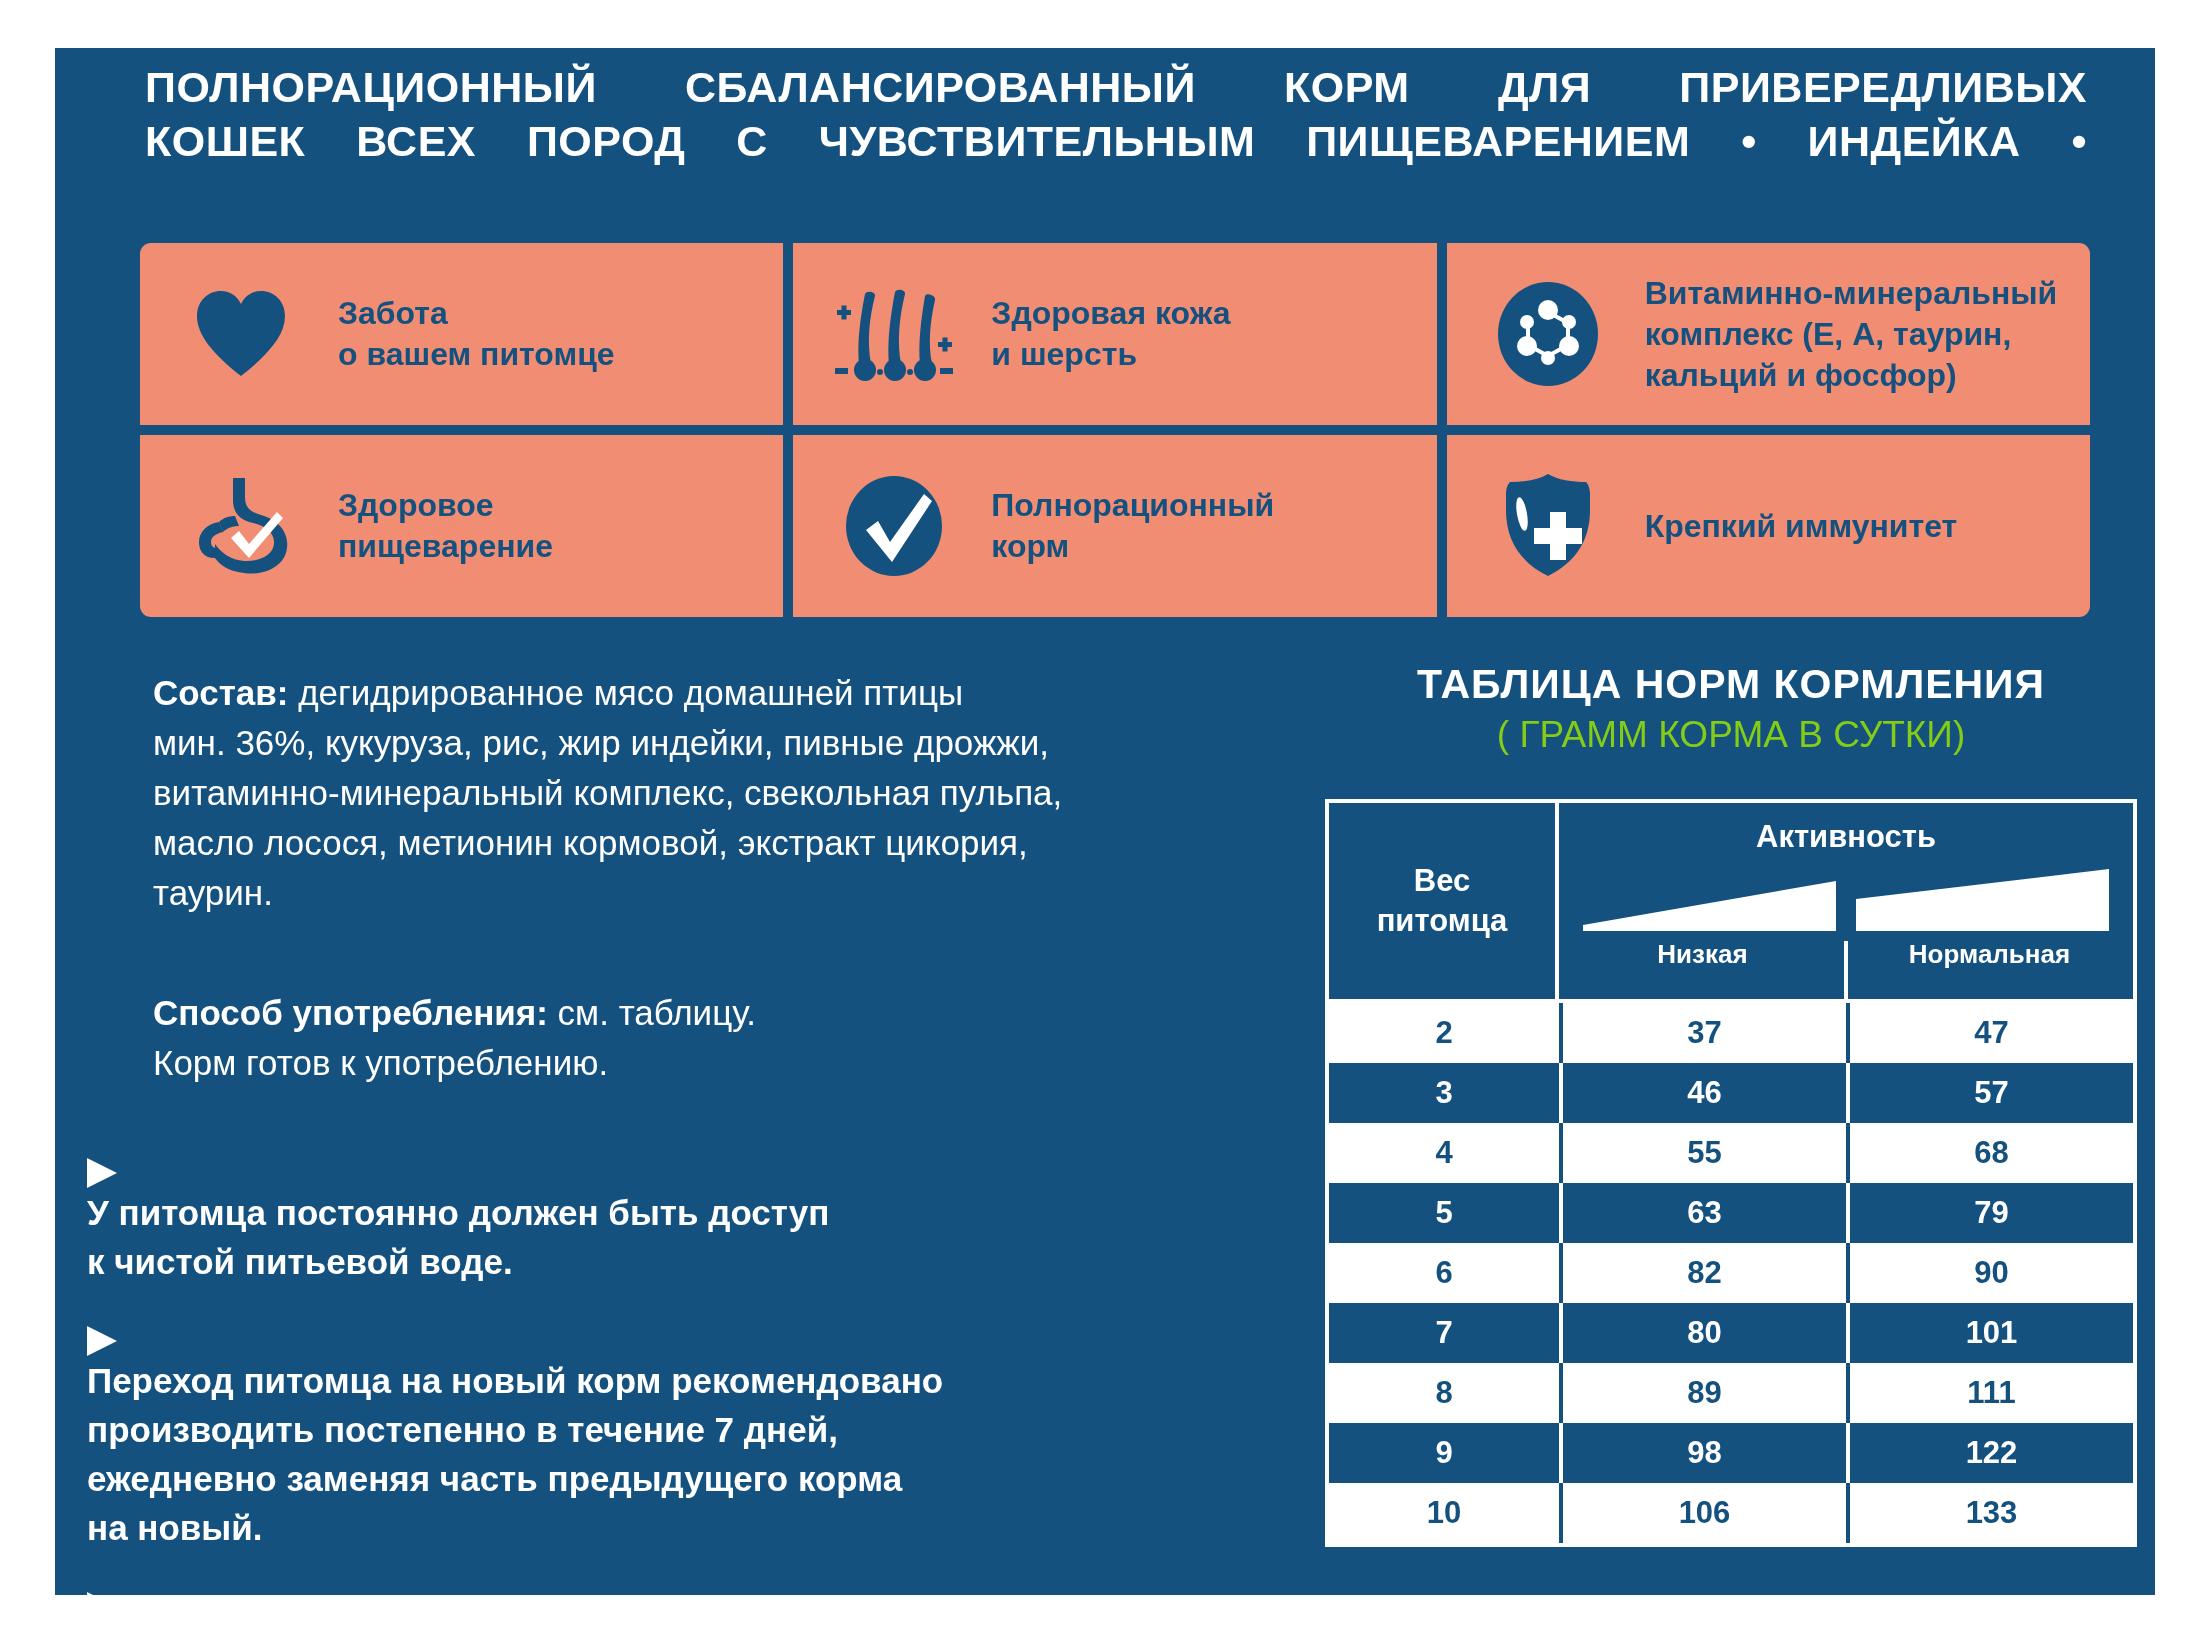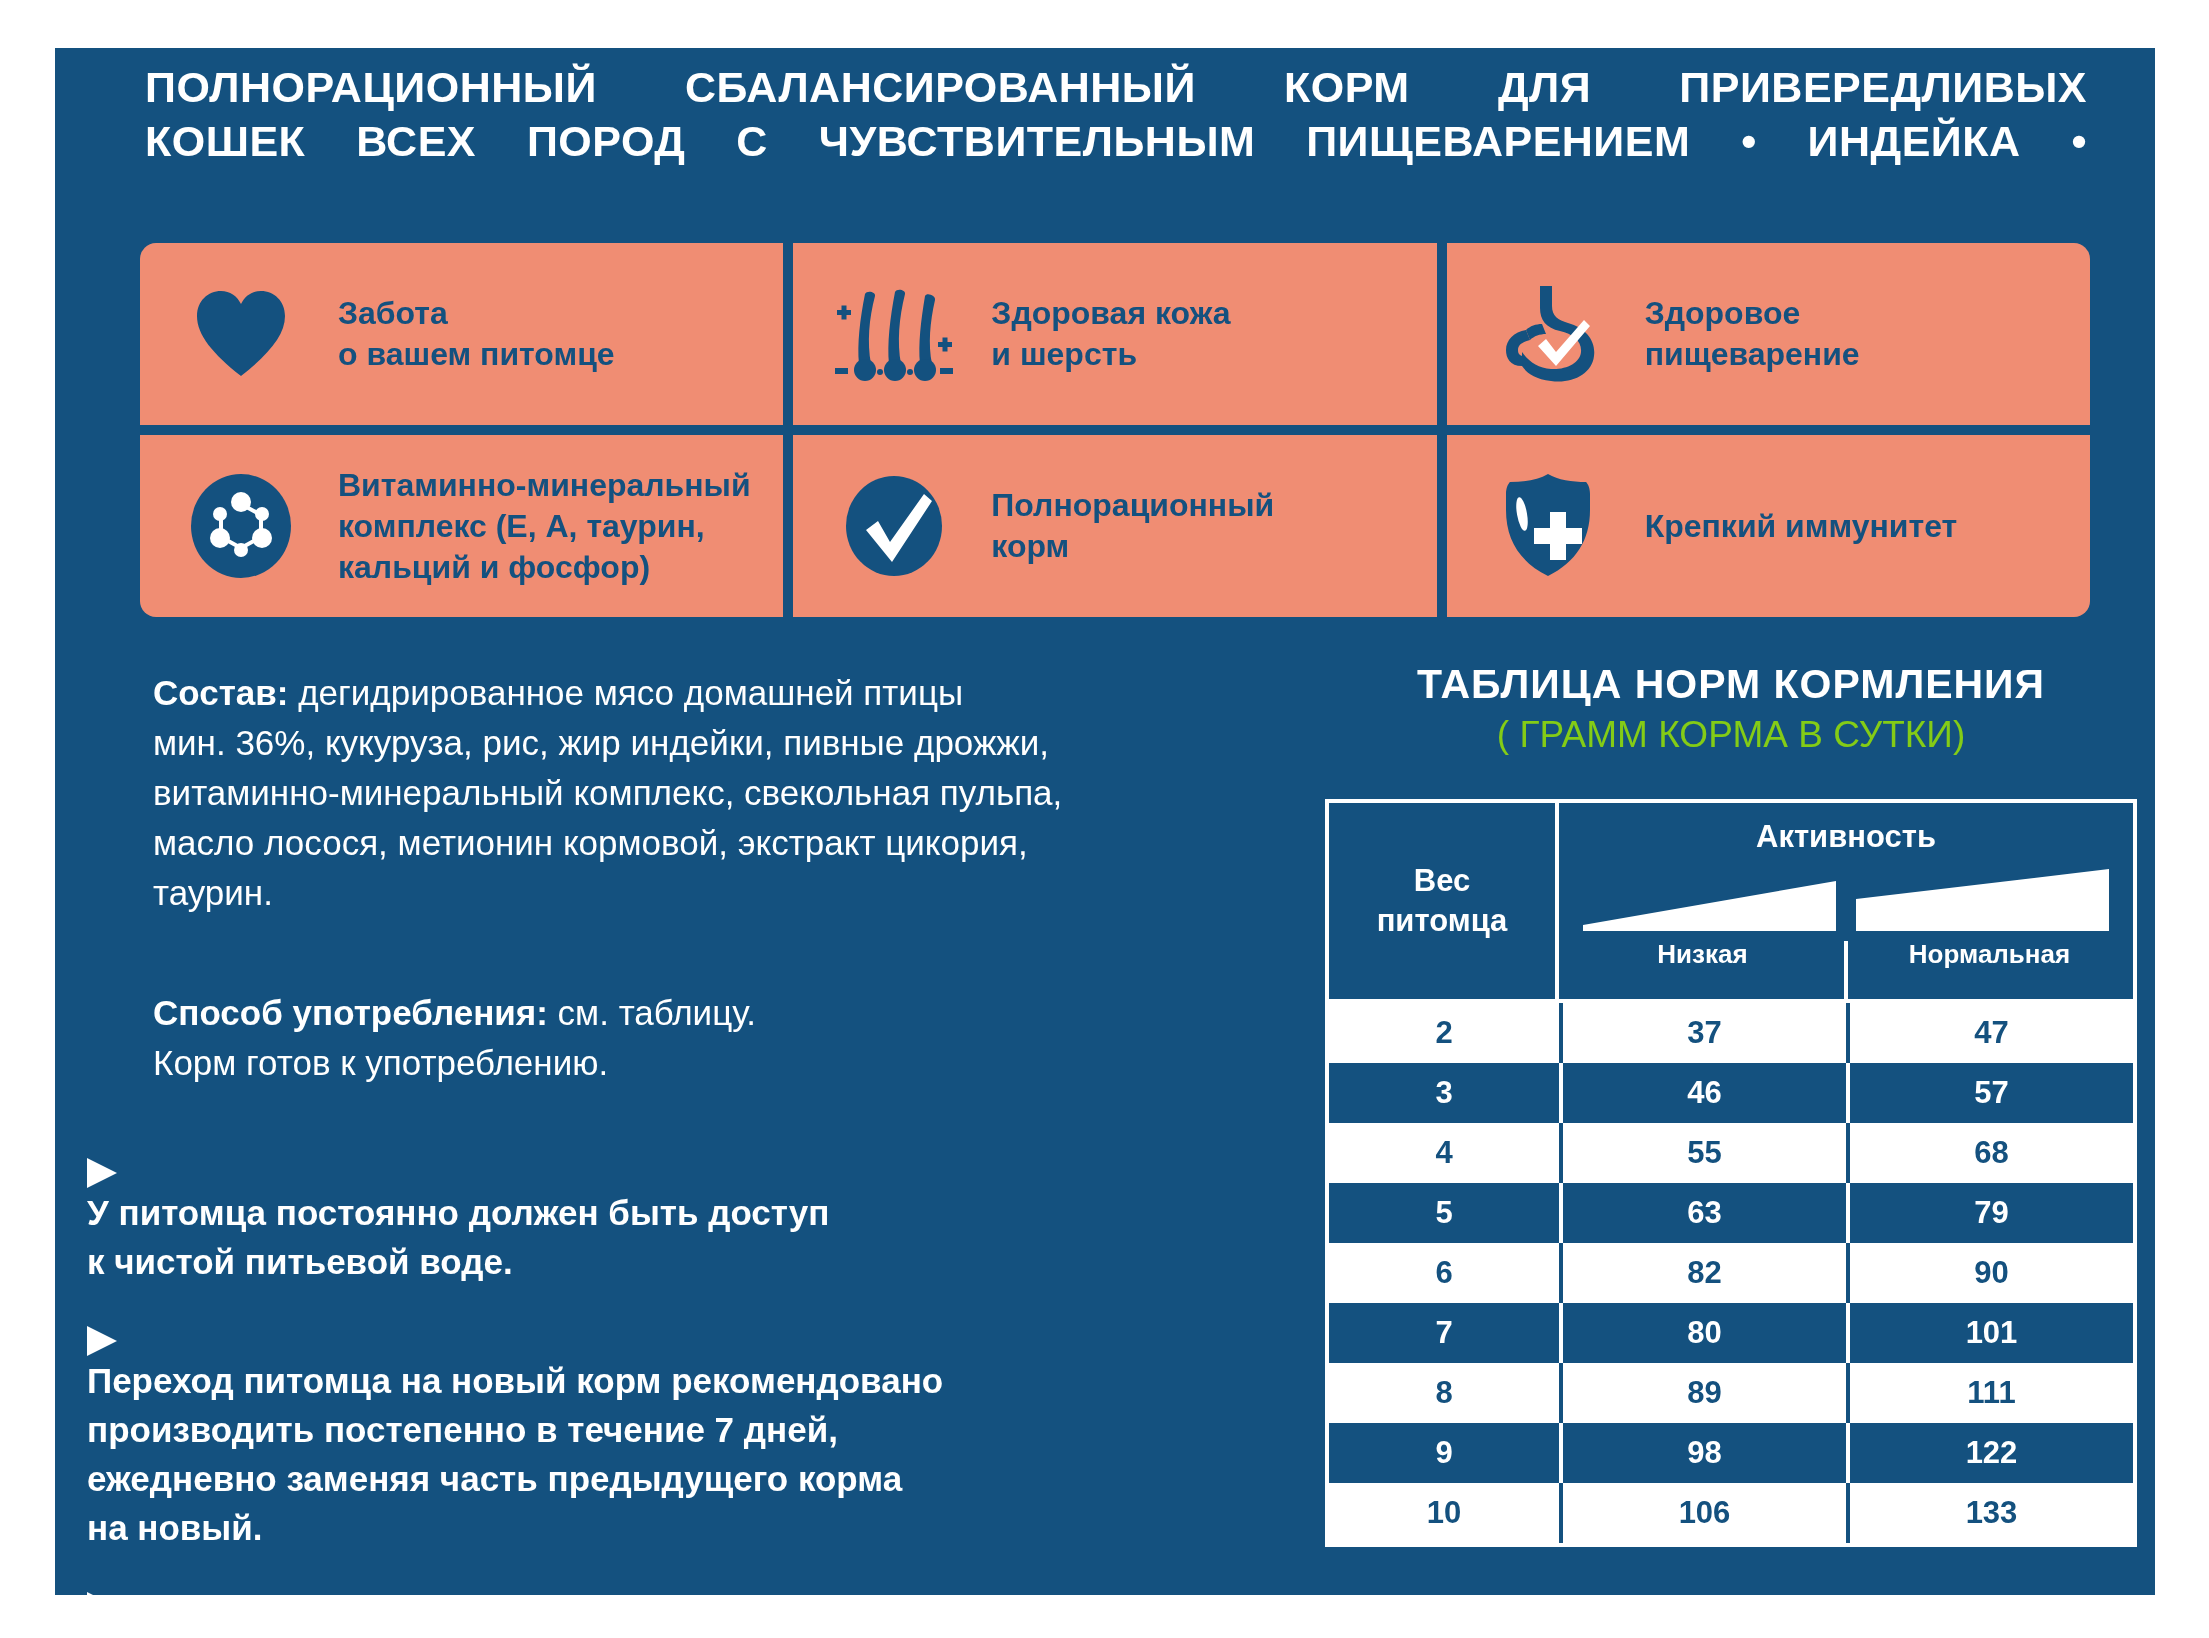--- a/index.html
+++ b/index.html
@@ -8,21 +8,21 @@
   .panel{position:absolute;left:55px;top:48px;width:2100px;height:1547px;background:#14517F;}
 
   
   .header{position:absolute;left:90px;right:68px;top:12px;}
   .hline{color:#ffffff;font-weight:bold;font-size:43px;line-height:54px;
          text-align:justify;text-align-last:justify;letter-spacing:0.5px;white-space:normal;}
 
   
   .tiles{position:absolute;left:85px;top:195px;width:1950px;height:374px;
          display:grid;grid-template-columns:1fr 1fr 1fr;grid-template-rows:1fr 1fr;
-         gap:10px;border-radius:16px;overflow:hidden;}
+         gap:10px;border-radius:11px;overflow:hidden;}
   .tile{background:#F08D73;display:flex;align-items:center;padding:0 18px 0 42px;gap:38px;color:#14517F;}
   .tile-icon{flex:0 0 118px;display:flex;align-items:center;justify-content:center;}
   .tile-label{font-weight:bold;font-size:32px;line-height:41px;white-space:pre-line;}
 
   
   .left-col{position:absolute;left:90px;top:612px;width:1140px;color:#ffffff;}
   .para{margin:8px;font-size:35px;line-height:50px;white-space:pre-line;}
   .para b{font-weight:bold;}
   .usage{margin-top:70px;}
   .notes{margin-top:66px;margin-left:-58px;}
@@ -97,33 +97,20 @@
             </g>
           </svg>
         </div>
         <div class="tile-label">Здоровая кожа
 и шерсть</div>
       </div>
 
       <div class="tile">
         <div class="tile-icon">
           <svg width="104" height="104" viewBox="0 0 104 104">
-            <path fill="#14517F" d="M40 4 L56 4 L56 24 C56 34 62 38 72 41 C90 46 100 59 98 74 C96 92 76 102 55 99 C38 97 30 90 26 84 L26 70 C32 79 42 86 55 87 C70 88 84 81 85 70 C86 59 77 52 64 49 C50 46 44 38 44 26 L44 4 Z"></path>
-            <path fill="#14517F" d="M26 84 C14 84 10 76 10 68 C10 58 18 50 30 48 L34 58 C26 60 22 63 22 68 C22 72 24 74 28 74 Z"></path>
-            <path fill="#14517F" d="M30 48 C34 44 40 42 46 42 L50 52 C44 52 38 54 34 58 Z"></path>
-            <path fill="#ffffff" d="M42 64 L50 57 L60 70 L88 38 L94 44 L60 84 Z"></path>
-          </svg>
-        </div>
-        <div class="tile-label">Здоровое
-пищеварение</div>
-      </div>
-
-      <div class="tile">
-        <div class="tile-icon">
-          <svg width="104" height="104" viewBox="0 0 104 104">
             <ellipse cx="52" cy="52" rx="50" ry="52" fill="#14517F"></ellipse>
             <g stroke="#ffffff" stroke-width="4">
               <line x1="52" y1="30" x2="72" y2="41"></line>
               <line x1="72" y1="41" x2="72" y2="63"></line>
               <line x1="72" y1="63" x2="52" y2="74"></line>
               <line x1="52" y1="74" x2="32" y2="63"></line>
               <line x1="32" y1="63" x2="32" y2="41"></line>
             </g>
             <g fill="#ffffff">
               <circle cx="52" cy="28" r="10"></circle>
@@ -131,20 +118,33 @@
               <circle cx="73" cy="64" r="10"></circle>
               <circle cx="52" cy="76" r="7"></circle>
               <circle cx="31" cy="64" r="10"></circle>
               <circle cx="31" cy="40" r="7"></circle>
             </g>
           </svg>
         </div>
         <div class="tile-label">Витаминно-минеральный
 комплекс (Е, А, таурин,
 кальций и фосфор)</div>
+      </div>
+
+      <div class="tile">
+        <div class="tile-icon">
+          <svg width="104" height="104" viewBox="0 0 104 104">
+            <path fill="#14517F" d="M40 4 L56 4 L56 24 C56 34 62 38 72 41 C90 46 100 59 98 74 C96 92 76 102 55 99 C38 97 30 90 26 84 L26 70 C32 79 42 86 55 87 C70 88 84 81 85 70 C86 59 77 52 64 49 C50 46 44 38 44 26 L44 4 Z"></path>
+            <path fill="#14517F" d="M26 84 C14 84 10 76 10 68 C10 58 18 50 30 48 L34 58 C26 60 22 63 22 68 C22 72 24 74 28 74 Z"></path>
+            <path fill="#14517F" d="M30 48 C34 44 40 42 46 42 L50 52 C44 52 38 54 34 58 Z"></path>
+            <path fill="#ffffff" d="M42 64 L50 57 L60 70 L88 38 L94 44 L60 84 Z"></path>
+          </svg>
+        </div>
+        <div class="tile-label">Здоровое
+пищеварение</div>
       </div>
 
       <div class="tile">
         <div class="tile-icon">
           <svg width="100" height="104" viewBox="0 0 100 104">
             <ellipse cx="50" cy="52" rx="48" ry="50" fill="#14517F"></ellipse>
             <path fill="#ffffff" d="M22 56 L34 47 L46 68 L80 20 L88 27 L48 88 Z"></path>
           </svg>
         </div>
         <div class="tile-label">Полнорационный

